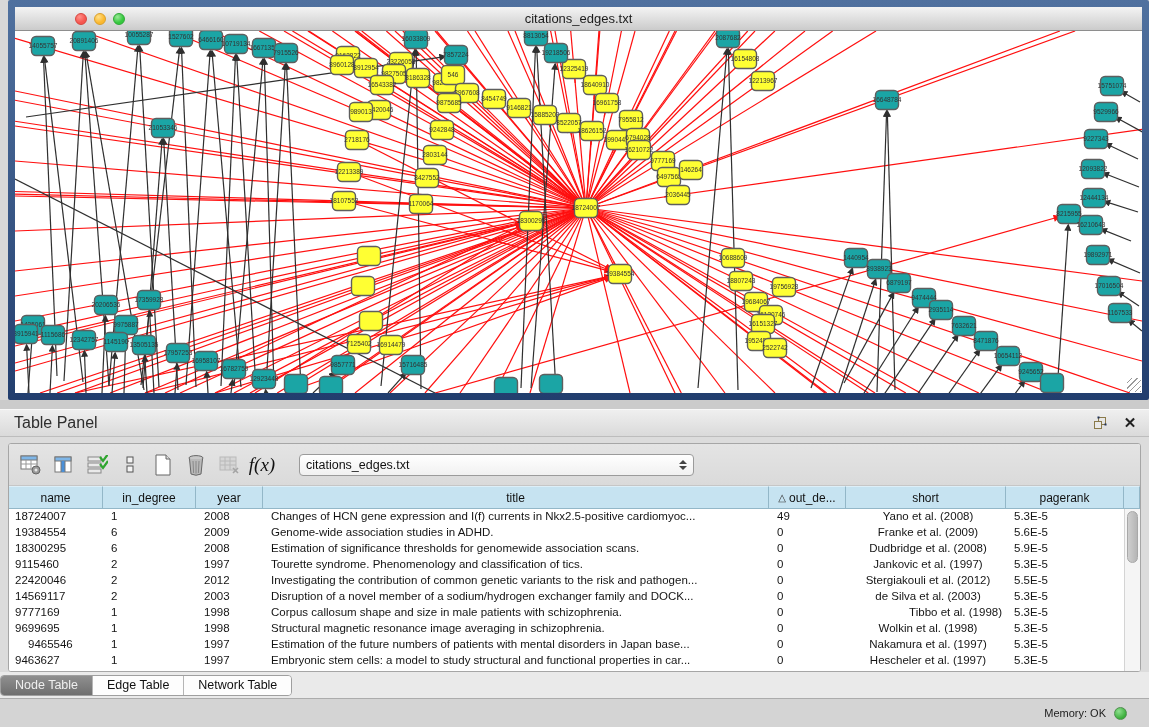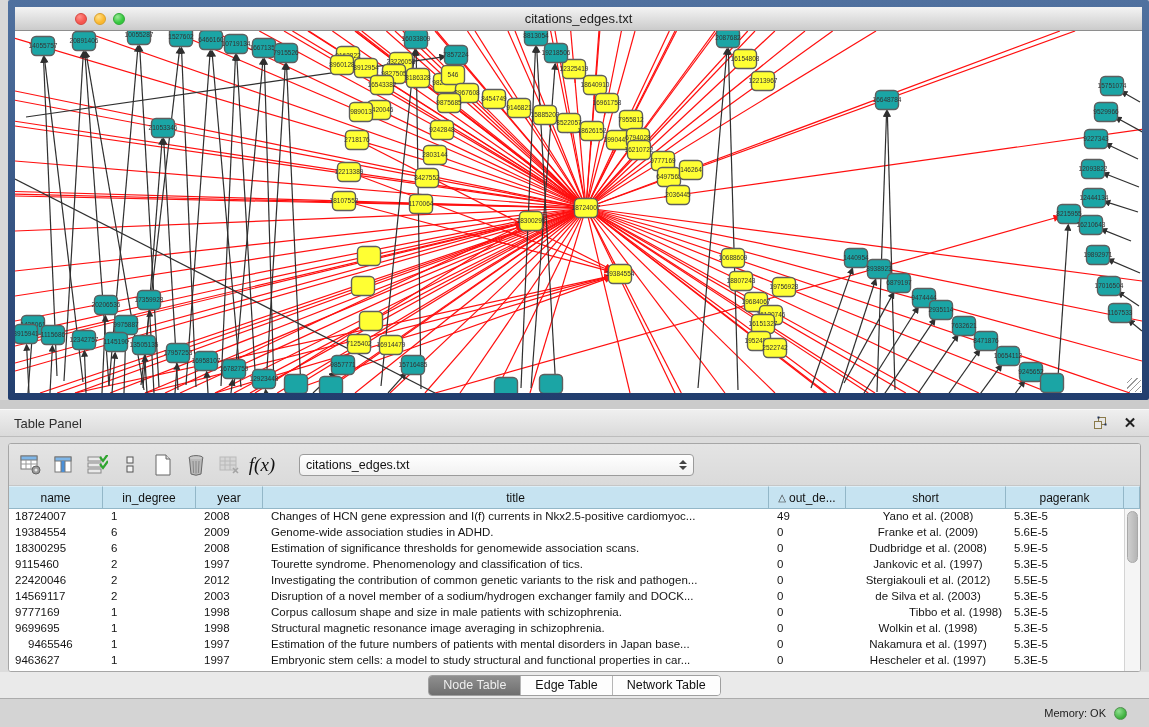--- a/index.html
+++ b/index.html
@@ -22,21 +22,21 @@
     background:repeating-linear-gradient(135deg,transparent 0 3px,#9a9a9a 3px 4px); }
 
   
   #divider { position:absolute; left:0; top:400px; width:1149px; height:9px; background:#CBCBCB; }
 
   
   #table-panel { position:absolute; left:0; top:409px; width:1149px; height:318px; background:#DCDCDC; }
   .panel-header { position:absolute; left:0; top:0; width:100%; height:28px;
     background:linear-gradient(#EFEFEF,#DADADA); border-top:1px solid #F8F8F8;
     border-bottom:1px solid #BDBDBD; display:flex; align-items:center; }
-  .panel-header .ph-title { font-size:13px; color:#2e2e2e; margin-left:14px; flex:1; }
+  .panel-header .ph-title { font-size:16px; color:#2e2e2e; margin-left:14px; flex:1; }
   .ph-btn { width:22px; height:18px; display:flex; align-items:center; justify-content:center; margin-right:8px; cursor:default; }
   .close-x { font-size:15px; font-weight:bold; color:#222; }
 
   .panel-body { position:absolute; left:8px; top:34px; width:1133px; height:229px;
     border:1px solid #A6A6A6; border-radius:3px; background:#FFFFFF; overflow:hidden; }
   .toolbar { height:42px; background:linear-gradient(#E4E4E4,#DADADA); display:flex; align-items:center;
     padding-left:10px; border-bottom:1px solid #C6C6C6; }
   .tb-icon { width:24px; height:22px; margin-right:9px; display:flex; align-items:center; justify-content:center; }
   .fx { font-family:"Liberation Serif", serif; font-style:italic; font-size:19px; color:#111; }
   .combo { margin-left:16px; width:395px; height:22px; background:linear-gradient(#FFFFFF,#F1F1F1);
@@ -58,21 +58,21 @@
   .td { font-size:11.5px; color:#141414; white-space:nowrap; overflow:hidden; text-overflow:ellipsis;
     padding:1px 4px 0 8px; }
   .td.c-name { padding-left:6px; }
   .td.c-short { text-align:center; }
   .vscroll { position:absolute; right:0; top:23px; width:16px; bottom:0; background:#F5F5F5;
     border-left:1px solid #D4D4D4; }
   .vthumb { position:absolute; left:2px; top:2px; width:11px; height:52px; border-radius:6px;
     background:linear-gradient(90deg,#CFCFCF,#B5B5B5); border:1px solid #A8A8A8; }
 
   .tabbar { position:absolute; left:0; top:263px; width:100%; height:26px; background:#EAEAEA;
-    display:flex; align-items:center; justify-content:center; }
+    display:flex; align-items:center; justify-content:flex-start; }
   .seg { display:flex; border:1px solid #9F9F9F; border-radius:4px; overflow:hidden; height:21px; }
   .seg .tab { padding:0 14px; font-size:12.5px; display:flex; align-items:center; background:#FDFDFD;
     color:#111; border-right:1px solid #B5B5B5; }
   .seg .tab:last-child { border-right:none; }
   .seg .tab.sel { background:linear-gradient(#8F8F8F,#6F6F6F); color:#EFEFEF; }
 
   .statusbar { position:absolute; left:0; top:289px; width:100%; height:29px; background:#D4D4D4;
     border-top:1px solid #ACACAC; display:flex; align-items:center; justify-content:flex-end; }
   .mem-label { font-size:11px; color:#222; margin-right:8px; }
   .mem-dot { width:13px; height:13px; border-radius:50%; margin-right:22px;

